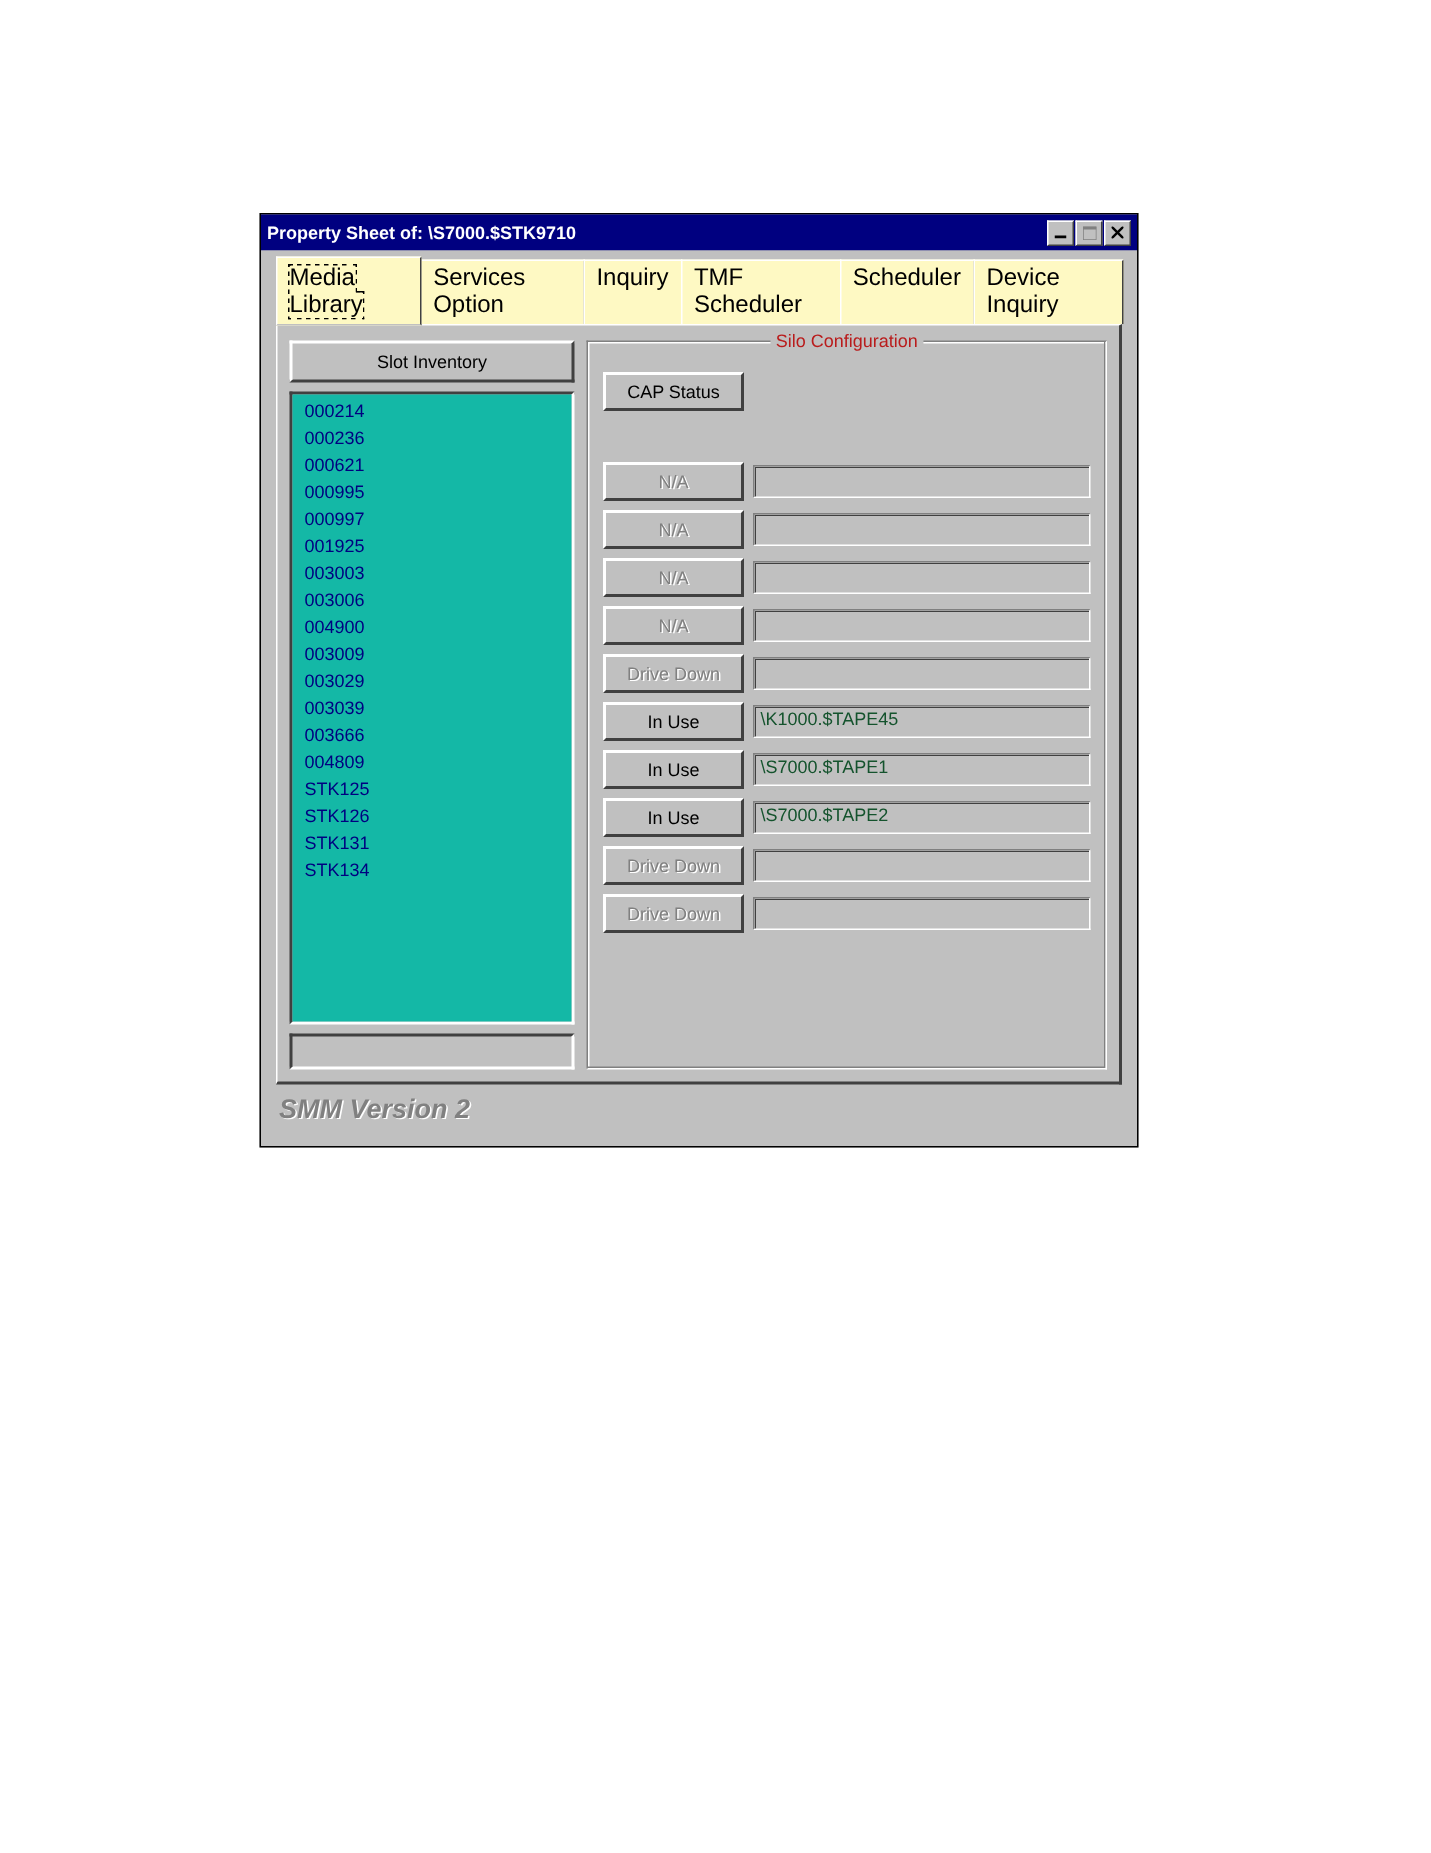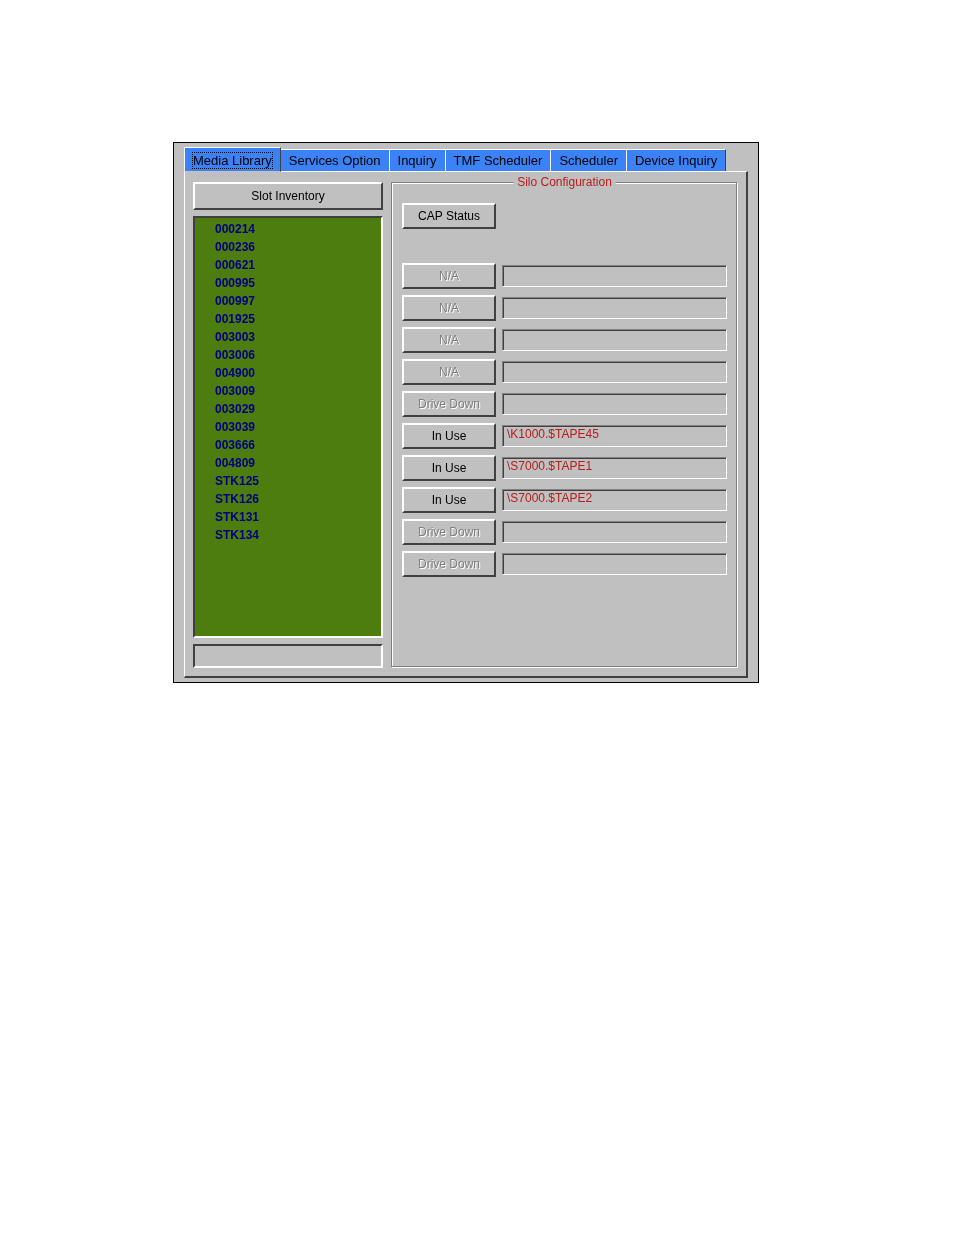--- a/index.html
+++ b/index.html
@@ -64,26 +64,26 @@
     background: #c0c0c0;
     padding: 4px;
   }
   .tabs-row {
     display: flex;
     padding: 2px 6px 0 6px;
     position: relative;
     z-index: 2;
   }
   .tab {
-    background: #3b82f6;
+    background: #fef9c3;
     border-top: 1px solid #fff;
     border-left: 1px solid #fff;
     border-right: 1px solid #404040;
     padding: 3px 8px 3px 8px;
-    font-size: 13px;
+    font-size: 16px;
     color: #000;
     position: relative;
     margin-right: -1px;
     cursor: default;
   }
   .tab.active {
     padding-top: 5px;
     margin-top: -2px;
     border-bottom: 1px solid #c0c0c0;
     margin-bottom: -1px;
@@ -157,25 +157,24 @@
     border-left: 1px solid #fff;
     border-right: 1px solid #404040;
     border-bottom: 1px solid #404040;
     padding: 3px 6px;
     font-size: 12px;
     color: #000;
   }
   .col-header.main { flex: 1; }
   .col-header.stub { width: 18px; }
   .list-body {
-    background: #4d7c0f;
+    background: #14b8a6;
     flex: 1;
     overflow: hidden;
-    padding: 2px 20px;
-    font-weight: bold;
+    padding: 2px 8px;
   }
   .list-item {
     color: #000080;
     font-size: 12px;
     line-height: 18px;
     cursor: default;
   }
   .status-frame {
     border-top: 2px solid #404040;
     border-left: 2px solid #404040;
@@ -214,38 +213,60 @@
     flex: 1;
     height: 18px;
     border-top: 1px solid #808080;
     border-left: 1px solid #808080;
     border-right: 1px solid #fff;
     border-bottom: 1px solid #fff;
     background: #c0c0c0;
     box-shadow: inset 1px 1px 0 #404040;
     padding: 1px 4px;
     font-size: 12px;
-    color: #b91c1c;
+    color: #14532d;
   }
   .footer {
     padding: 6px 8px 10px 8px;
     color: #808080;
     font-weight: bold;
     font-style: italic;
     font-size: 18px;
     text-shadow: 1px 1px 0 #fff;
   }
   .spacer-cap { height: 22px; }
 </style>
 </head>
 <body>
 
 <div class="page">
   <div class="window">
 
+    <div class="titlebar">
+      <span class="titlebar-text">Property Sheet of: \S7000.$STK9710</span>
+      <div class="titlebar-buttons">
+        <div class="sysbtn">
+          <svg width="8" height="8">
+              <rect x="0" y="6" width="8" height="2" fill="#000"></rect>
+            </svg>
+        </div>
+        <div class="sysbtn disabled">
+          <svg width="9" height="9">
+              <rect x="0" y="0" width="9" height="9" fill="none" stroke="#808080" stroke-width="1"></rect>
+              <rect x="0" y="0" width="9" height="2" fill="#808080"></rect>
+            </svg>
+        </div>
+        <div class="sysbtn">
+          <svg width="8" height="8">
+              <line x1="0" y1="0" x2="8" y2="8" stroke="#000" stroke-width="1.6"></line>
+              <line x1="8" y1="0" x2="0" y2="8" stroke="#000" stroke-width="1.6"></line>
+            </svg>
+        </div>
+      </div>
+    </div>
 
     <div class="window-body">
 
       <div class="tabs-row" id="tabs-row">
           <div class="tab active"><span class="tablabel">Media Library</span></div>
           <div class="tab"><span class="tablabel">Services Option</span></div>
           <div class="tab"><span class="tablabel">Inquiry</span></div>
           <div class="tab"><span class="tablabel">TMF Scheduler</span></div>
           <div class="tab"><span class="tablabel">Scheduler</span></div>
           <div class="tab"><span class="tablabel">Device Inquiry</span></div>
@@ -331,16 +352,17 @@
                 <div class="config-row">
                   <div class="raised-btn small disabled">Drive Down</div>
                   <div class="display-field"></div>
                 </div>
               </div>
           </div>
         </div>
 
       </div>
 
+      <div class="footer">SMM Version 2</div>
 
     </div>
   </div>
 </div>
 
 </body></html>

